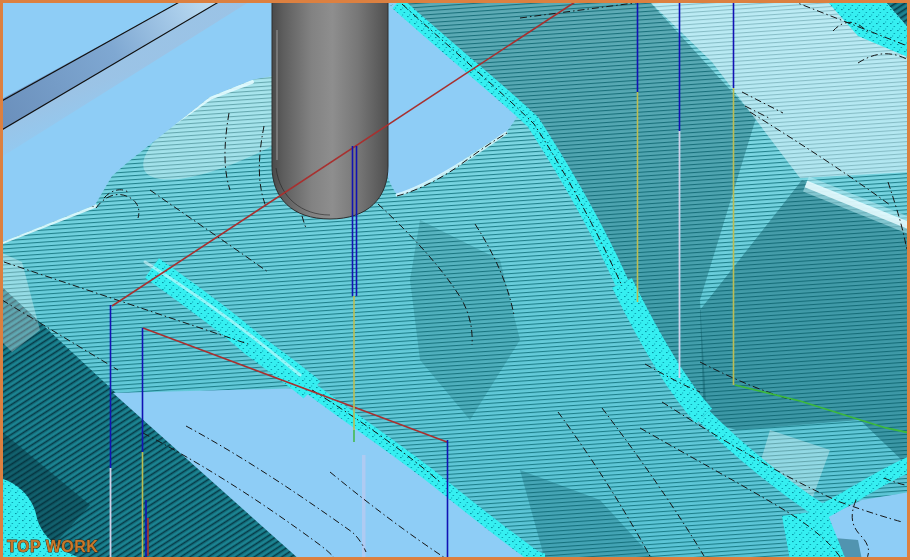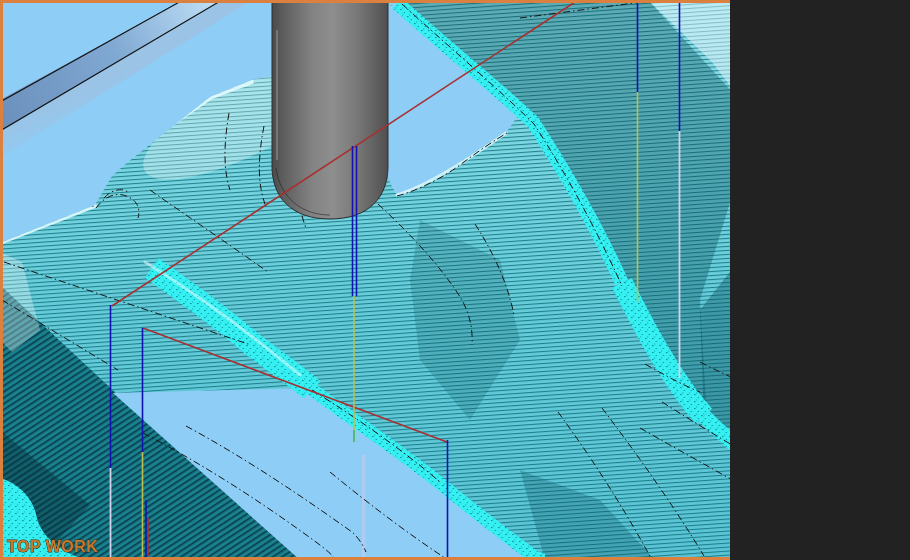--- a/index.html
+++ b/index.html
@@ -1,16 +1,16 @@
 <!DOCTYPE html>
 <html><head>
 <meta charset="utf-8">
 <style>
   html,body{margin:0;padding:0;background:#222;}
-  #stage{position:relative;width:730px;height:560px;overflow:hidden;font-family:"Liberation Sans",sans-serif;}
+  #stage{position:relative;width:910px;height:560px;overflow:hidden;font-family:"Liberation Sans",sans-serif;}
   #scene{position:absolute;left:0;top:0;}
   svg text{font-family:"Liberation Sans","DejaVu Sans",sans-serif;}
 </style>
 </head>
 <body>
 
 <div id="stage">
 <svg id="scene" width="910" height="560" viewBox="0 0 910 560">
   <defs>
 

